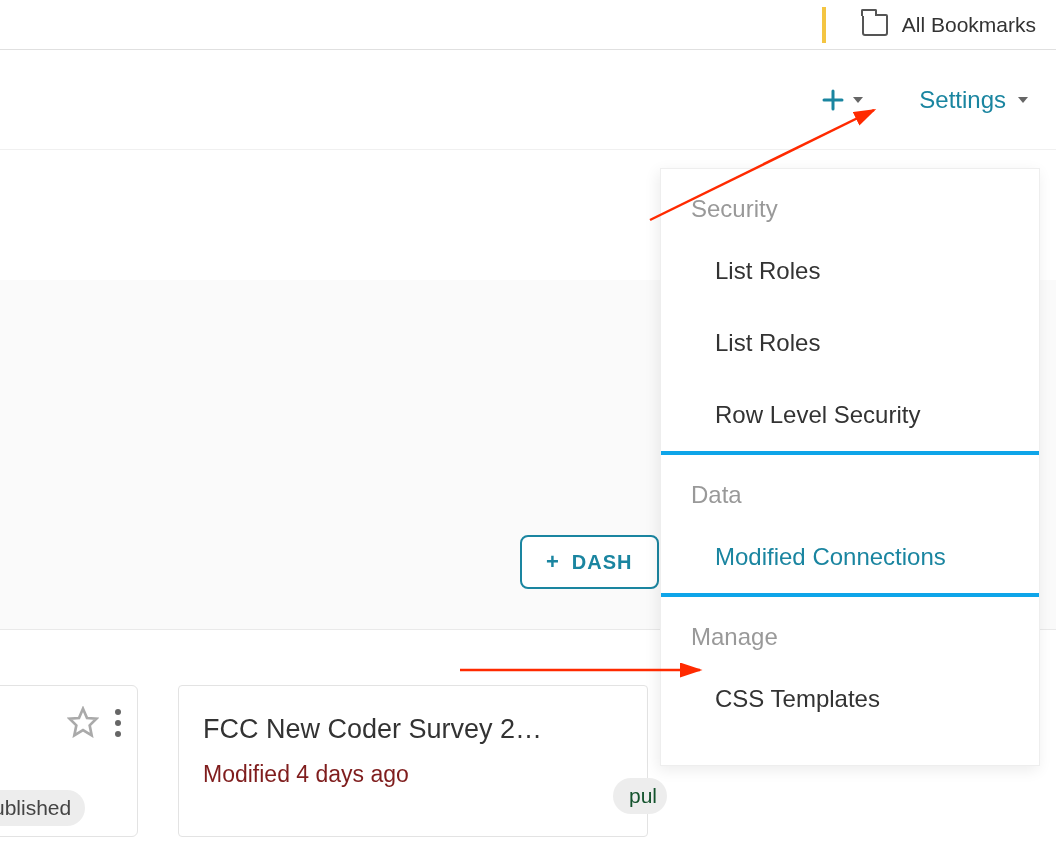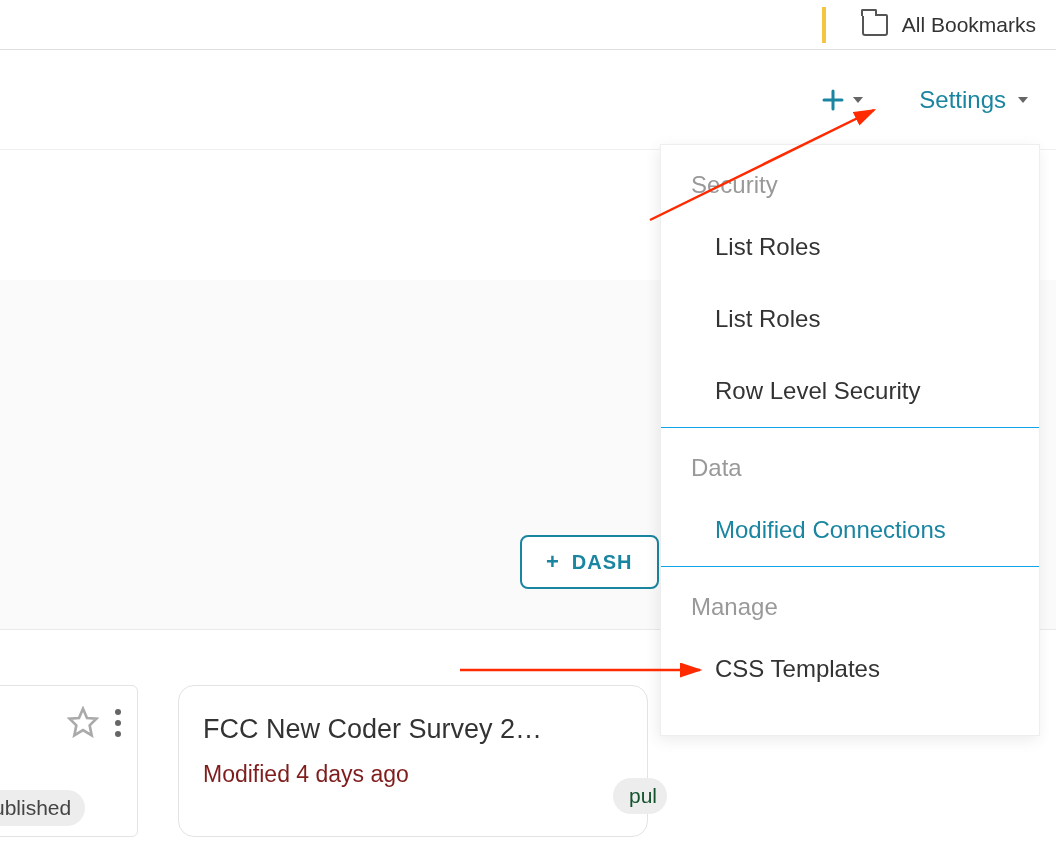--- a/index.html
+++ b/index.html
@@ -147,45 +147,45 @@
       background:#ededed;
       border-radius: 18px;
       padding: 6px 14px 6px 10px;
       font-size:21px;
       color:#444;
     }
     .card-b {
       width: 470px;
       height: 152px;
       border: 1px solid #e3e3e3;
-      border-radius: 16px;
+      border-radius: 4px;
       background: #fff;
       padding: 28px 12px 0 24px;
       position:relative;
     }
     .card-title { font-size: 27px; color: #333; margin-bottom: 16px; white-space:nowrap; overflow:hidden; }
     .card-sub { font-size: 23px; color: #7f1d1d; }
     .pill-b { position:absolute; bottom:22px; right:-20px; background:#ededed; border-radius:18px; padding:6px 10px 6px 16px; font-size:21px; color:#14532d; }
 
     .dropdown-panel {
       position: absolute;
-      top: 144px;
+      top: 168px;
       left: 660px;
       width: 380px;
       background: #fff;
       box-shadow: -2px 4px 14px rgba(0,0,0,0.08);
       border:1px solid #eee;
       z-index: 20;
       padding-bottom: 30px;
     }
     .dd-section-label {
       font-size: 24px;
       color: #999;
       padding: 26px 30px 12px 30px;
-      border-top: 1px solid #0ea5e9;
+      border-top: 4px solid #0ea5e9;
     }
     .dd-section-label.first { border-top:none; }
     .dd-item {
       font-size: 24px;
       color: #333;
       padding: 22px 30px 22px 54px;
       cursor: pointer;
     }
     .dd-item.highlight { color: #1a85a0; }
 

